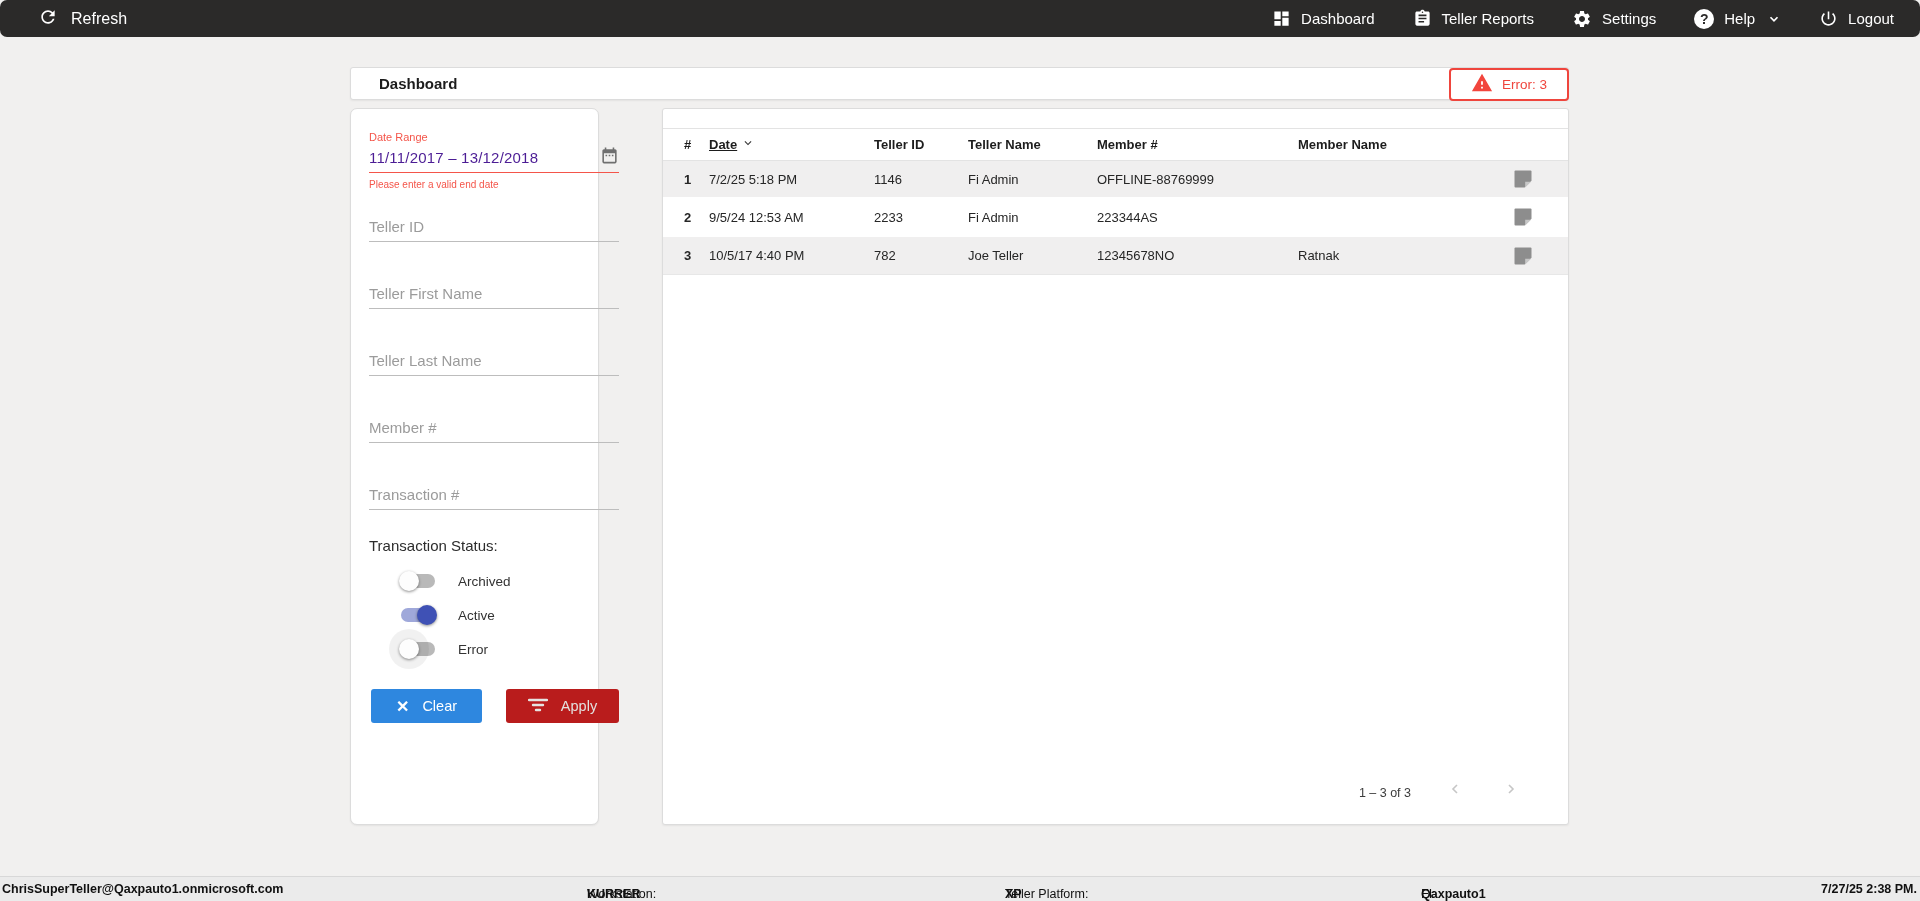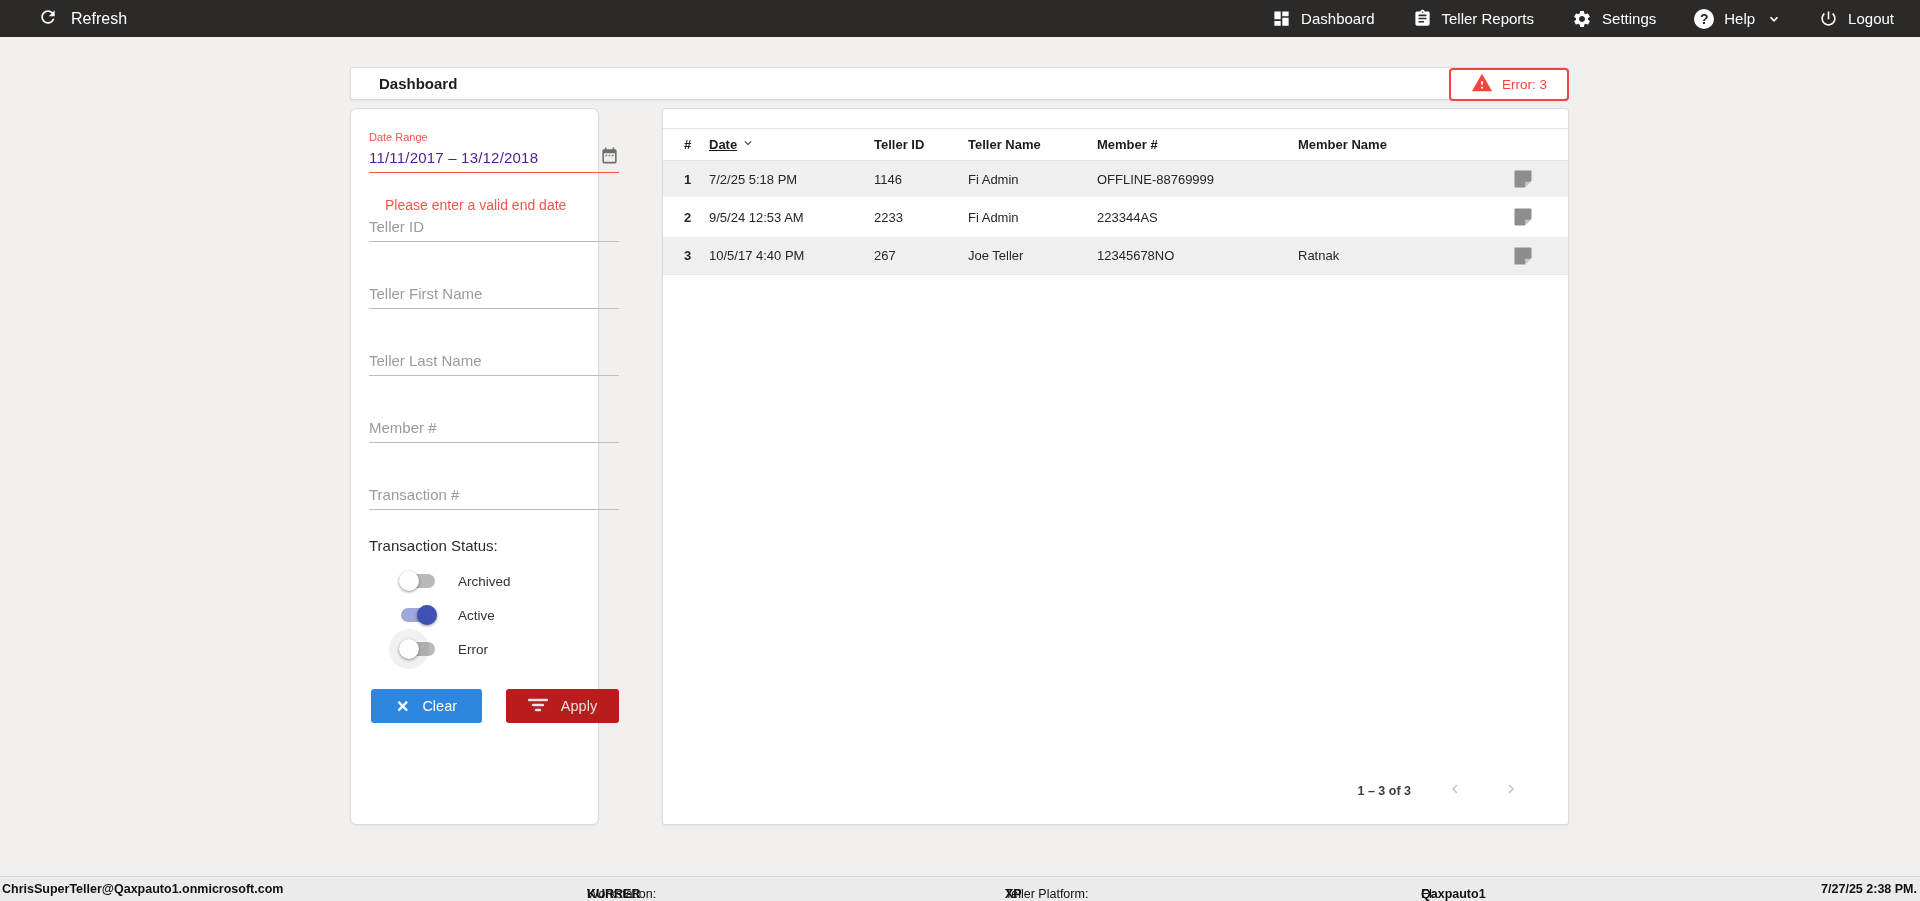--- a/index.html
+++ b/index.html
@@ -1,21 +1,21 @@
 <!DOCTYPE html>
 <html><head>
 <meta charset="utf-8">
 <style>
   * { margin:0; padding:0; box-sizing:border-box; }
   html,body { width:1920px; height:901px; font-family:"Liberation Sans", sans-serif; }
   #app { position:relative; width:1920px; height:901px; background:#f1f0ef; overflow:hidden; }
 
   
   .topnav { position:absolute; top:0; left:0; width:1920px; height:37px; background:#2b2a29;
-            display:flex; align-items:center; justify-content:space-between; color:#fff; }
+            display:flex; align-items:center; justify-content:space-between; color:#fff;border-radius:7px; }
   .nav-left { display:flex; align-items:center; gap:13px; padding-left:38px; cursor:pointer; }
   .nav-right { display:flex; align-items:center; gap:38px; padding-right:26px; }
   .nav-item { display:flex; align-items:center; gap:10px; font-size:15px; cursor:pointer; }
   .nav-item svg { display:block; }
   .help-circle { width:20px; height:20px; background:#fff; color:#2b2a29; border-radius:50%;
                  display:flex; align-items:center; justify-content:center; font-size:14px; font-weight:bold; }
   .chev-dn { margin-left:2px; }
 
   
   .titlebar { position:absolute; left:350px; top:67px; width:1219px; height:33px; background:#fff;
@@ -32,21 +32,21 @@
            box-shadow:0 1px 2px rgba(0,0,0,.06); }
   .filter-panel { left:350px; top:108px; width:249px; height:717px;border-radius:7px; }
   .table-panel  { left:662px; top:108px; width:907px; height:717px; }
 
   
   .f-abs { position:absolute; left:18px; width:250px; }
   .dr-label { top:22px; font-size:11px; color:#f4554a; }
   .dr-row { top:36px; height:24px; display:flex; align-items:center; justify-content:space-between; }
   .dr-value { font-size:15px; color:#4c1d95; letter-spacing:.2px; }
   .dr-underline { top:63px; height:0; border-bottom:1.5px solid #f4554a; }
-  .dr-error { top:88px; font-size:14px; color:#f4554a;margin-left:16px; }
+  .dr-error { top:70px; font-size:10px; color:#f4554a; }
   .field { height:28px; border-bottom:1px solid #bdbdbd; display:flex; align-items:flex-end; padding-bottom:6px; cursor:text; }
   .field .ph { font-size:15px; color:#9b9b9b; }
   .ts-label { top:428px; font-size:15px; color:#2c2c2c; }
   .toggle-row { position:absolute; left:50px; height:20px; display:flex; align-items:center; cursor:pointer; }
   .track { position:relative; width:34px; height:14px; border-radius:7px; background:#b9b9b9; }
   .track.on { background:#9fa8da; }
   .knob { position:absolute; top:-3px; left:-2px; width:20px; height:20px; border-radius:50%;
           background:#fdfdfd; box-shadow:0 1px 3px rgba(0,0,0,.45); }
   .track.on .knob { left:16px; background:#3f51b5; }
   .halo { position:absolute; top:-13px; left:-12px; width:40px; height:40px; border-radius:50%;
@@ -66,21 +66,21 @@
   .thead { height:33px; border-top:1px solid #e3e3e3; border-bottom:1px solid #e3e3e3;
            font-weight:bold; font-size:13px; color:#1d1d1d; }
   .thead .c-date { display:flex; align-items:center; gap:4px; cursor:pointer;text-decoration:underline; }
   .tbody .trow { height:38px; font-size:13px; color:#262626; border-bottom:2px solid #fff; cursor:default; }
   .tbody .trow.zebra { background:#f0efef; }
   .tbody .trow:last-child { border-bottom:1px solid #e7e7e7; }
   .c-num { font-weight:bold; }
   .c-icon { display:flex; justify-content:center; }
   .note-btn { width:24px; height:24px; border:none; background:transparent; cursor:pointer; padding:0; }
 
-  .pagination { position:absolute; right:45px; bottom:24px; display:flex; align-items:center; gap:32px;font-weight:bold; }
+  .pagination { position:absolute; right:45px; bottom:24px; display:flex; align-items:flex-end; gap:32px; }
   .pg-text { font-size:12.5px; color:#3c3c3c; }
   .pg-btn { background:transparent; border:none; cursor:default; padding:0 4px; }
 
   
   .footer { position:absolute; left:0; bottom:0; width:1920px; height:25px; background:#ebebeb;
             border-top:1px solid #d8d8d8; font-size:12.5px; color:#111; }
   .footer span { position:absolute; top:5px; white-space:nowrap; }
   .f-user { left:2px; font-weight:bold; }
   .f-ws { left:587px; } .f-plat { left:1005px; } .f-fi { left:1421px; }
   .f-dt { right:3px; font-weight:bold; }
@@ -274,21 +274,21 @@
                   <path d="M4.5 3.5h15a1 1 0 0 1 1 1v9.2l-6.8 6.8H4.5a1 1 0 0 1-1-1v-15a1 1 0 0 1 1-1z" fill="#8d8d8d"></path>
                   <path d="M14.2 20.5v-5.8h5.8z" fill="#c7c7c7"></path>
                 </svg>
       </button>
     </div>
   </div>
 
   <div class="trow zebra">
     <div class="c-num">3</div>
     <div>10/5/17 4:40 PM</div>
-    <div>267</div>
+    <div>782</div>
     <div>Joe Teller</div>
     <div>12345678NO</div>
     <div>Ratnak</div>
     <div class="c-icon">
       <button class="note-btn">
         <svg width="24" height="24" viewBox="0 0 24 24">
                   <path d="M4.5 3.5h15a1 1 0 0 1 1 1v9.2l-6.8 6.8H4.5a1 1 0 0 1-1-1v-15a1 1 0 0 1 1-1z" fill="#8d8d8d"></path>
                   <path d="M14.2 20.5v-5.8h5.8z" fill="#c7c7c7"></path>
                 </svg>
       </button>

